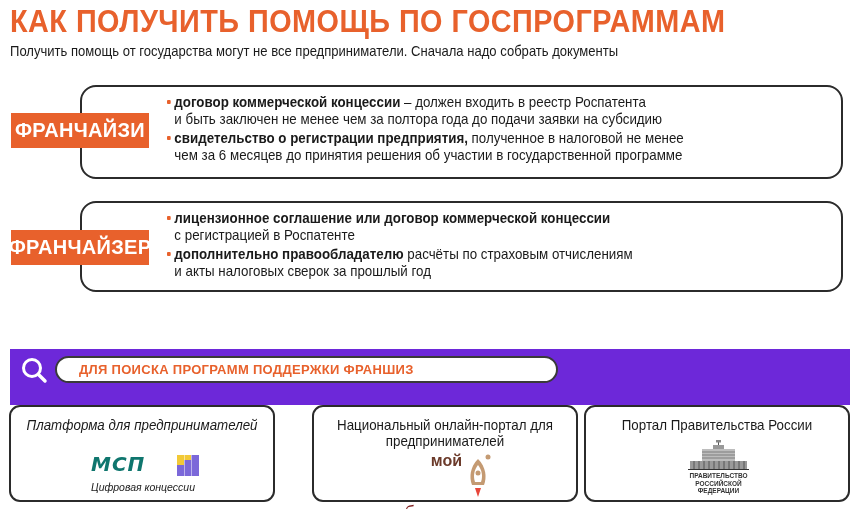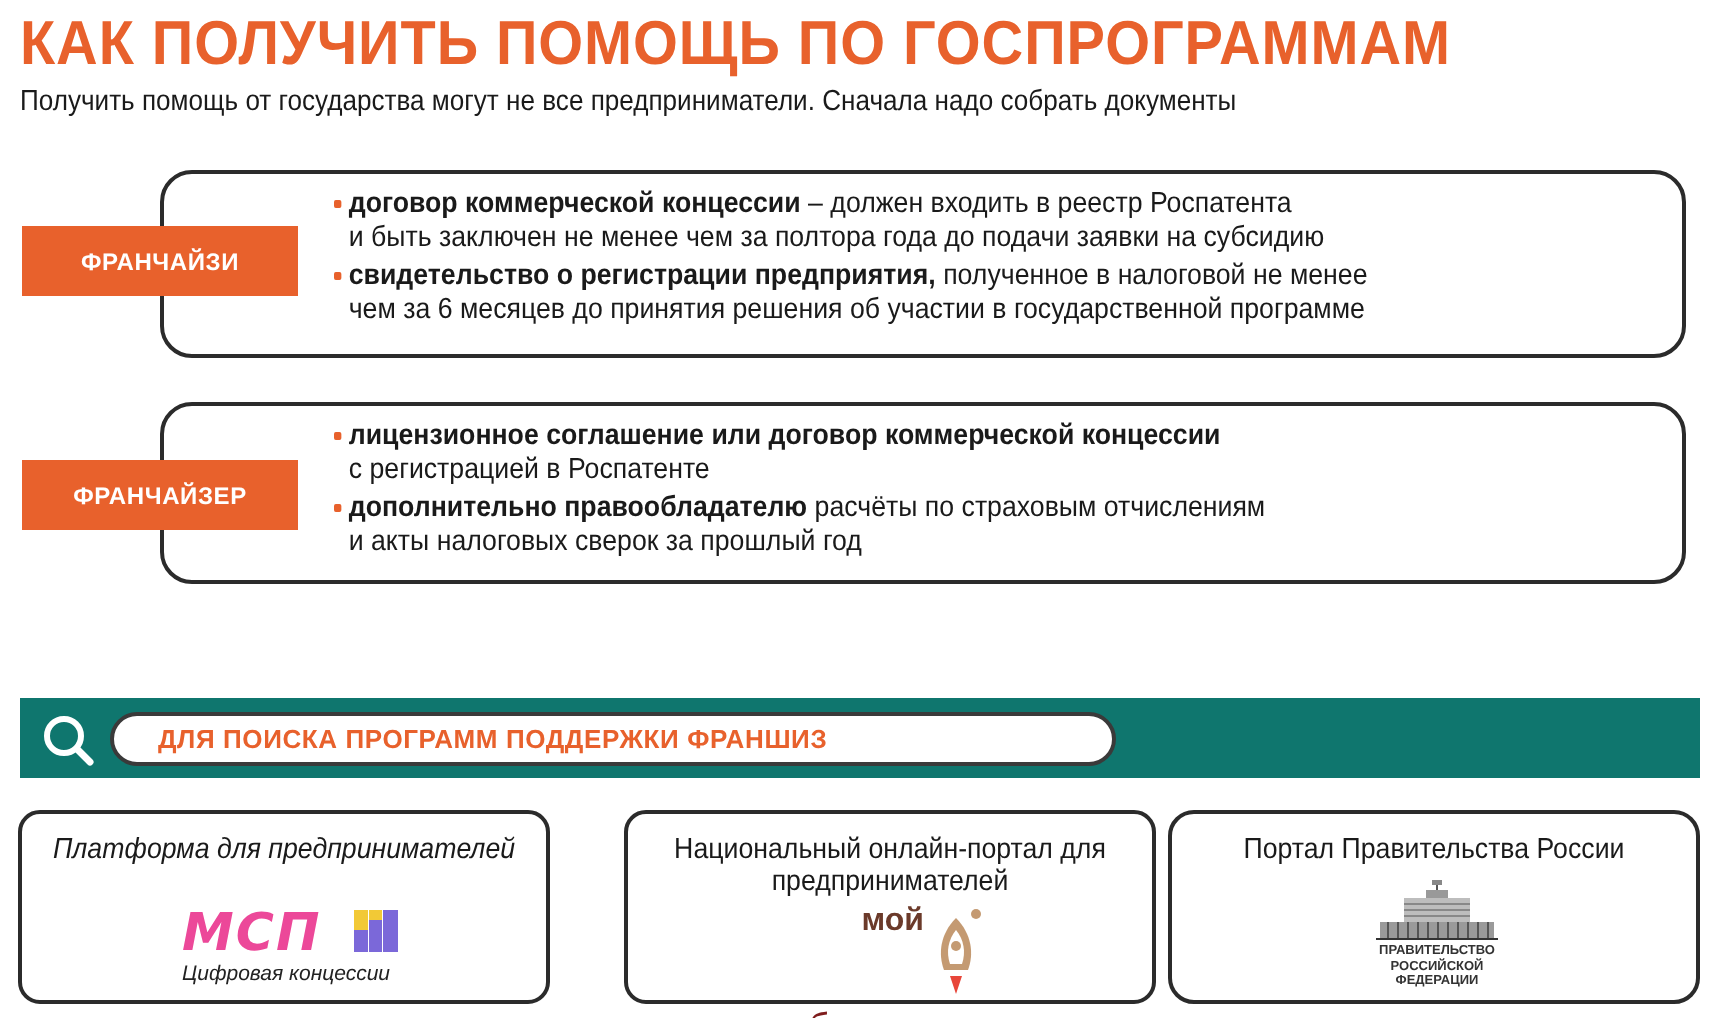--- a/index.html
+++ b/index.html
@@ -21,64 +21,64 @@
   .req-box {
     position: absolute; left: 80px; width: 763px;
     border: 2px solid #2b2b2b; border-radius: 16px; background: #fff;
   }
   .req-box.b1 { top: 85px; height: 94px; }
   .req-box.b2 { top: 201px; height: 91px; }
 
   .role-tag {
     position: absolute; left: 11px; height: 35px;
     background: #e8612c; color: #fff; font-weight: bold;
-    font-size: 12px; display: flex; align-items: center; justify-content: center;
+    font-size: 20px; display: flex; align-items: center; justify-content: center;
     letter-spacing: 0.3px;
   }
   .role-tag.t1 { top: 113px; width: 138px; }
   .role-tag.t2 { top: 230px; width: 138px; }
 
   .bullets { position: absolute; left: 167px; width: 670px; }
   .bullets.l1 { top: 94px; }
   .bullets.l2 { top: 210px; }
   .bullet {
     position: relative; padding-left: 8px; font-size: 14.5px; line-height: 16.5px;
     margin-bottom: 3px; transform: scaleX(0.92); transform-origin: left top; white-space: nowrap;
   }
   .bullet .dot {
     position: absolute; left: 0; top: 6px; width: 4px; height: 4px; background: #e8612c; border-radius: 1px;
   }
   .bullet b { font-weight: bold; }
 
   .search-bar {
-    position: absolute; left: 10px; top: 349px; width: 840px; height: 40px; background: #0f766e;
+    position: absolute; left: 10px; top: 349px; width: 840px; height: 56px; background: #6d28d9;
   }
   .search-icon { position: absolute; left: 10px; top: 7px; width: 28px; height: 28px; }
   .search-pill {
     position: absolute; left: 45px; top: 7px; width: 503px; height: 27px;
     background: #fff; border: 2px solid #3a3a3a; border-radius: 14px;
     display: flex; align-items: center; padding-left: 22px;
     color: #e8612c; font-weight: bold; font-size: 13px; letter-spacing: 0.3px; cursor: text;
   }
 
   .portal-card {
     position: absolute; top: 405px; height: 97px; width: 266px;
     border: 2px solid #2b2b2b; border-radius: 11px; background: #fff; text-align: center; cursor: pointer;
   }
   .portal-card.c1 { left: 9px; font-style: italic; }
   .portal-card.c2 { left: 312px; }
-  .portal-card.c3 { left: 584px; border-radius: 13px; }
+  .portal-card.c3 { left: 584px; }
   .portal-label {
     display: block; font-size: 14.5px; line-height: 16px; margin-top: 10px; color: #1a1a1a;
     transform: scaleX(0.92);
   }
 
   
   .msp-logo { position: absolute; left: 80px; top: 45px; width: 110px; height: 40px; }
-  .msp-word { position: absolute; left: 0; top: 0; font-weight: bold; font-size: 26px; letter-spacing: 1px; color: #ec4899; font-family: "DejaVu Sans", sans-serif; }
+  .msp-word { position: absolute; left: 0; top: 0; font-weight: bold; font-size: 20px; letter-spacing: 1px; color: #0f766e; font-family: "DejaVu Sans", sans-serif; }
   .msp-mark { position: absolute; left: 86px; top: 3px; width: 22px; height: 21px; }
   .msp-sub { position: absolute; left: 0; top: 29px; font-size: 10.5px; color: #222; white-space: nowrap; }
 
   
   .mb-logo { position: absolute; left: 82px; top: 46px; width: 110px; height: 48px; }
   .mb-word1 { position: absolute; right: 44px; top: 0; font-weight: bold; font-size: 16px; color: #6b3a2a; line-height: 16px; text-align: right; }
   .mb-word2 { position: absolute; right: 44px; top: 15px; font-size: 18px; color: #7f1d1d; line-height: 18px; margin-top: 36px; }
   .mb-rocket { position: absolute; left: 70px; top: 0; width: 28px; height: 46px; }
 
   

